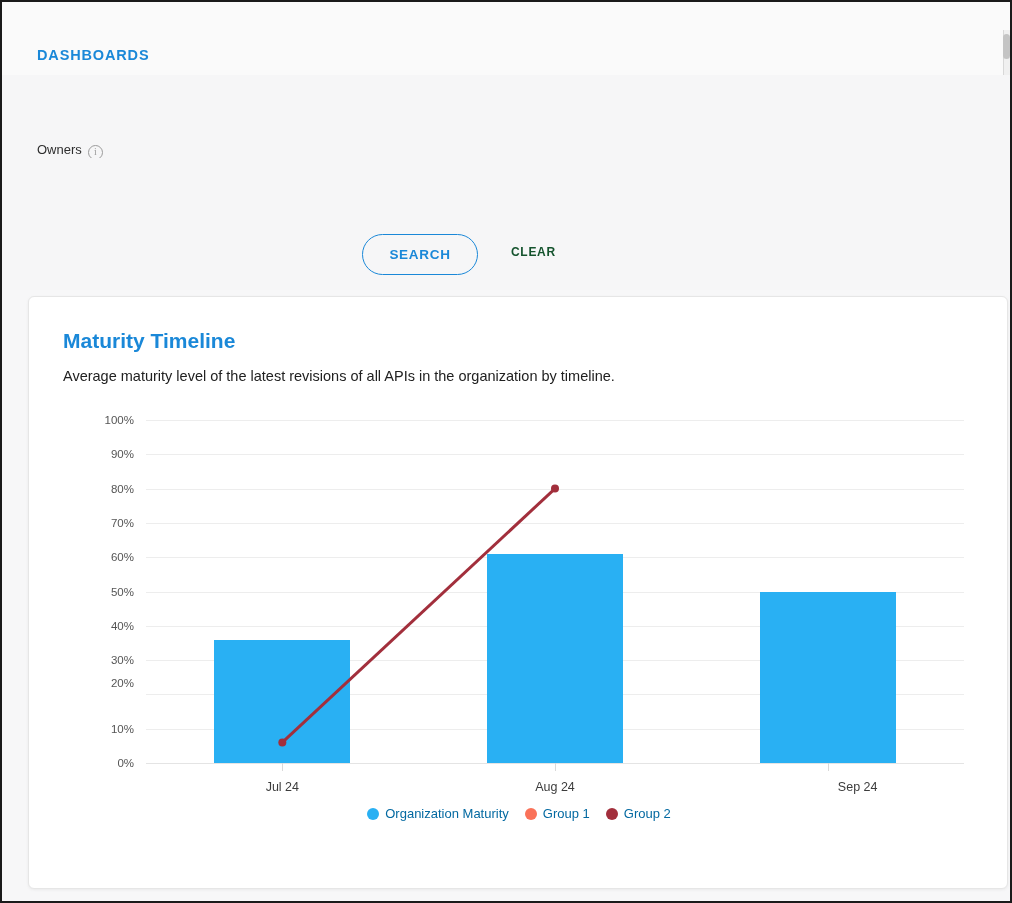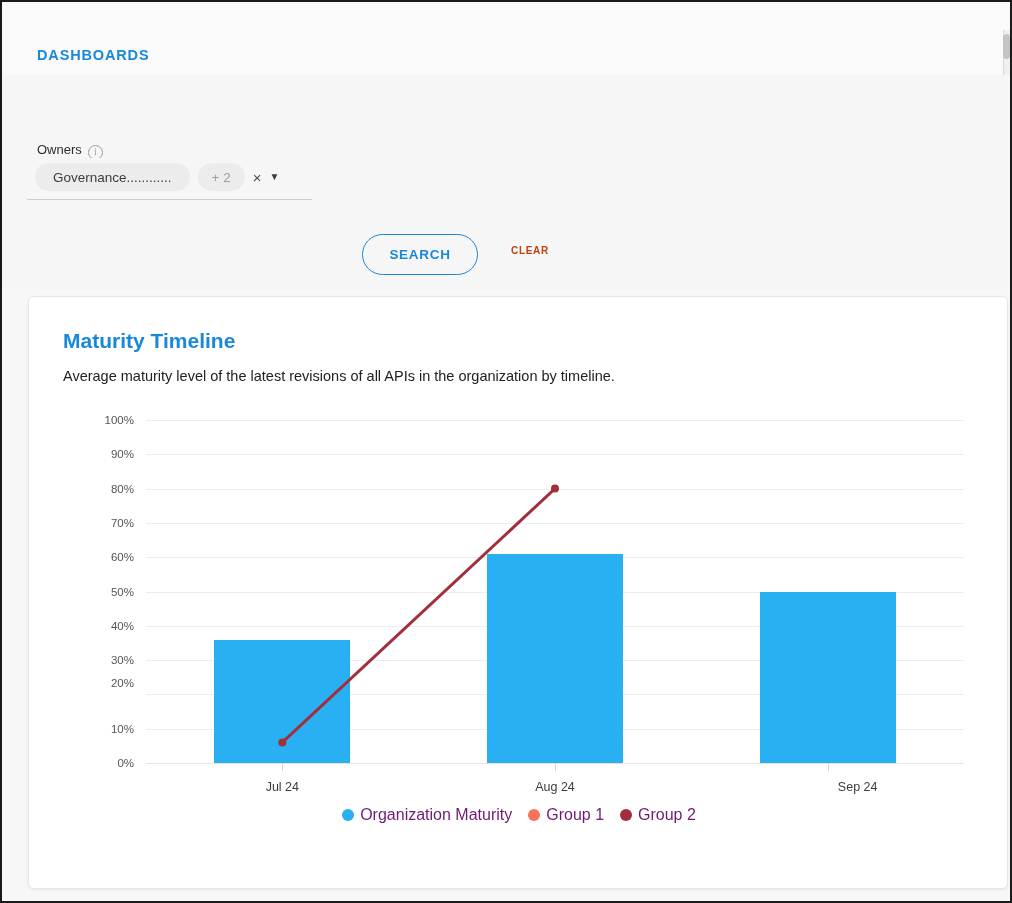--- a/index.html
+++ b/index.html
@@ -145,22 +145,22 @@
     letter-spacing: 0.7px;
     font-family: "Liberation Sans", sans-serif;
     cursor: pointer;
   }
   #clear-button {
     position: absolute;
     left: 509px;
     top: 170px;
     background: transparent;
     border: none;
-    color: #c2410c;
-    font-size: 10px;
+    color: #14532d;
+    font-size: 12px;
     font-weight: bold;
     letter-spacing: 0.7px;
     font-family: "Liberation Sans", sans-serif;
     cursor: pointer;
     padding: 0;
   }
 
   
   #dashboard-card {
     position: absolute;
@@ -256,48 +256,42 @@
     align-items: center;
     gap: 6px;
     cursor: pointer;
   }
   .legend-dot {
     width: 12px;
     height: 12px;
     border-radius: 50%;
   }
   .legend-label {
-    font-size: 16px;
-    color: #701a75;
+    font-size: 13px;
+    color: #0369a1;
     text-align: center;
   }
 </style>
 </head>
 <body>
 
 <div id="app-header">
   <div id="app-title">DASHBOARDS</div>
   <div id="right-scrollbar">
     <div id="right-scrollbar-thumb"></div>
   </div>
 </div>
 
 <div id="filter-bar">
 
   <div id="owners-label-row">
     <span id="owners-label">Owners</span>
     <span class="info-icon">i</span>
   </div>
 
-  <div id="owners-field">
-    <span class="chip">Governance............</span>
-    <span class="chip more">+ 2</span>
-    <span class="field-action">×</span>
-    <span class="field-caret">▼</span>
-  </div>
 
   <button id="search-button">SEARCH</button>
   <button id="clear-button">CLEAR</button>
 </div>
 
 <div id="dashboard-card">
   <div id="chart-title">Maturity Timeline</div>
   <div id="chart-subtitle">Average maturity level of the latest revisions of all APIs in the organization by timeline.</div>
 
   <div id="chart-area">

